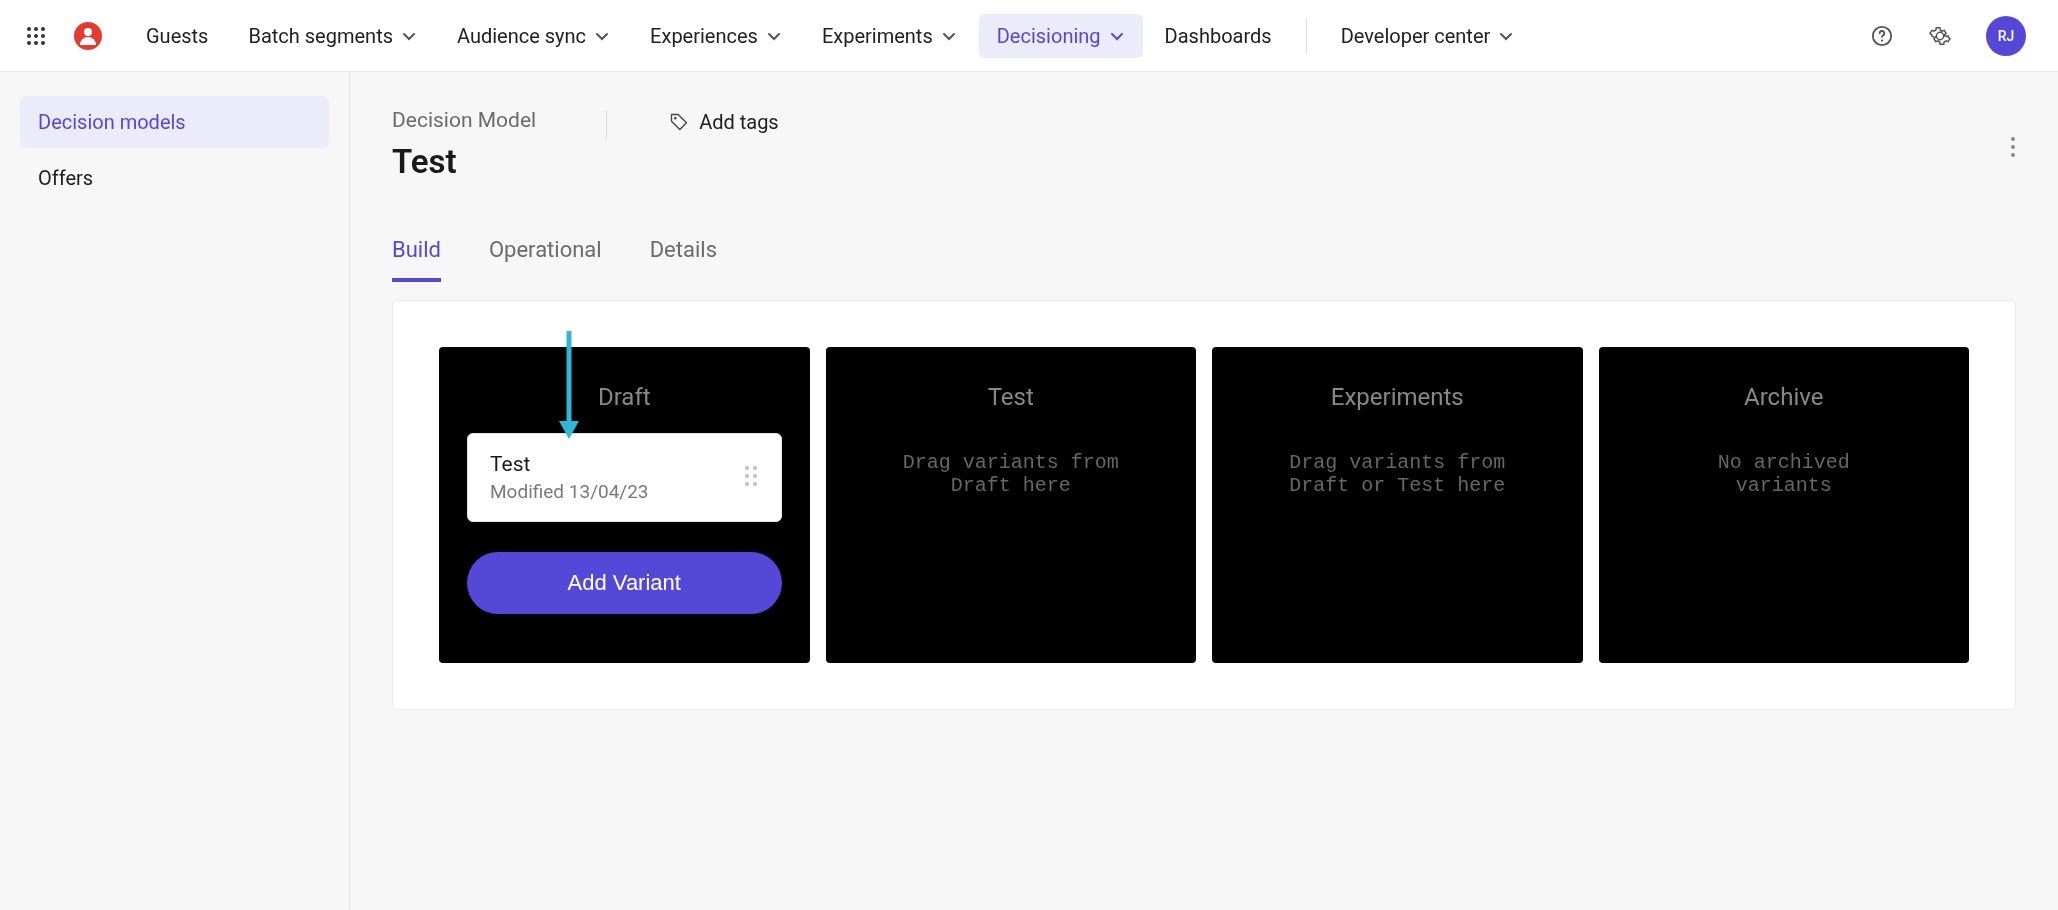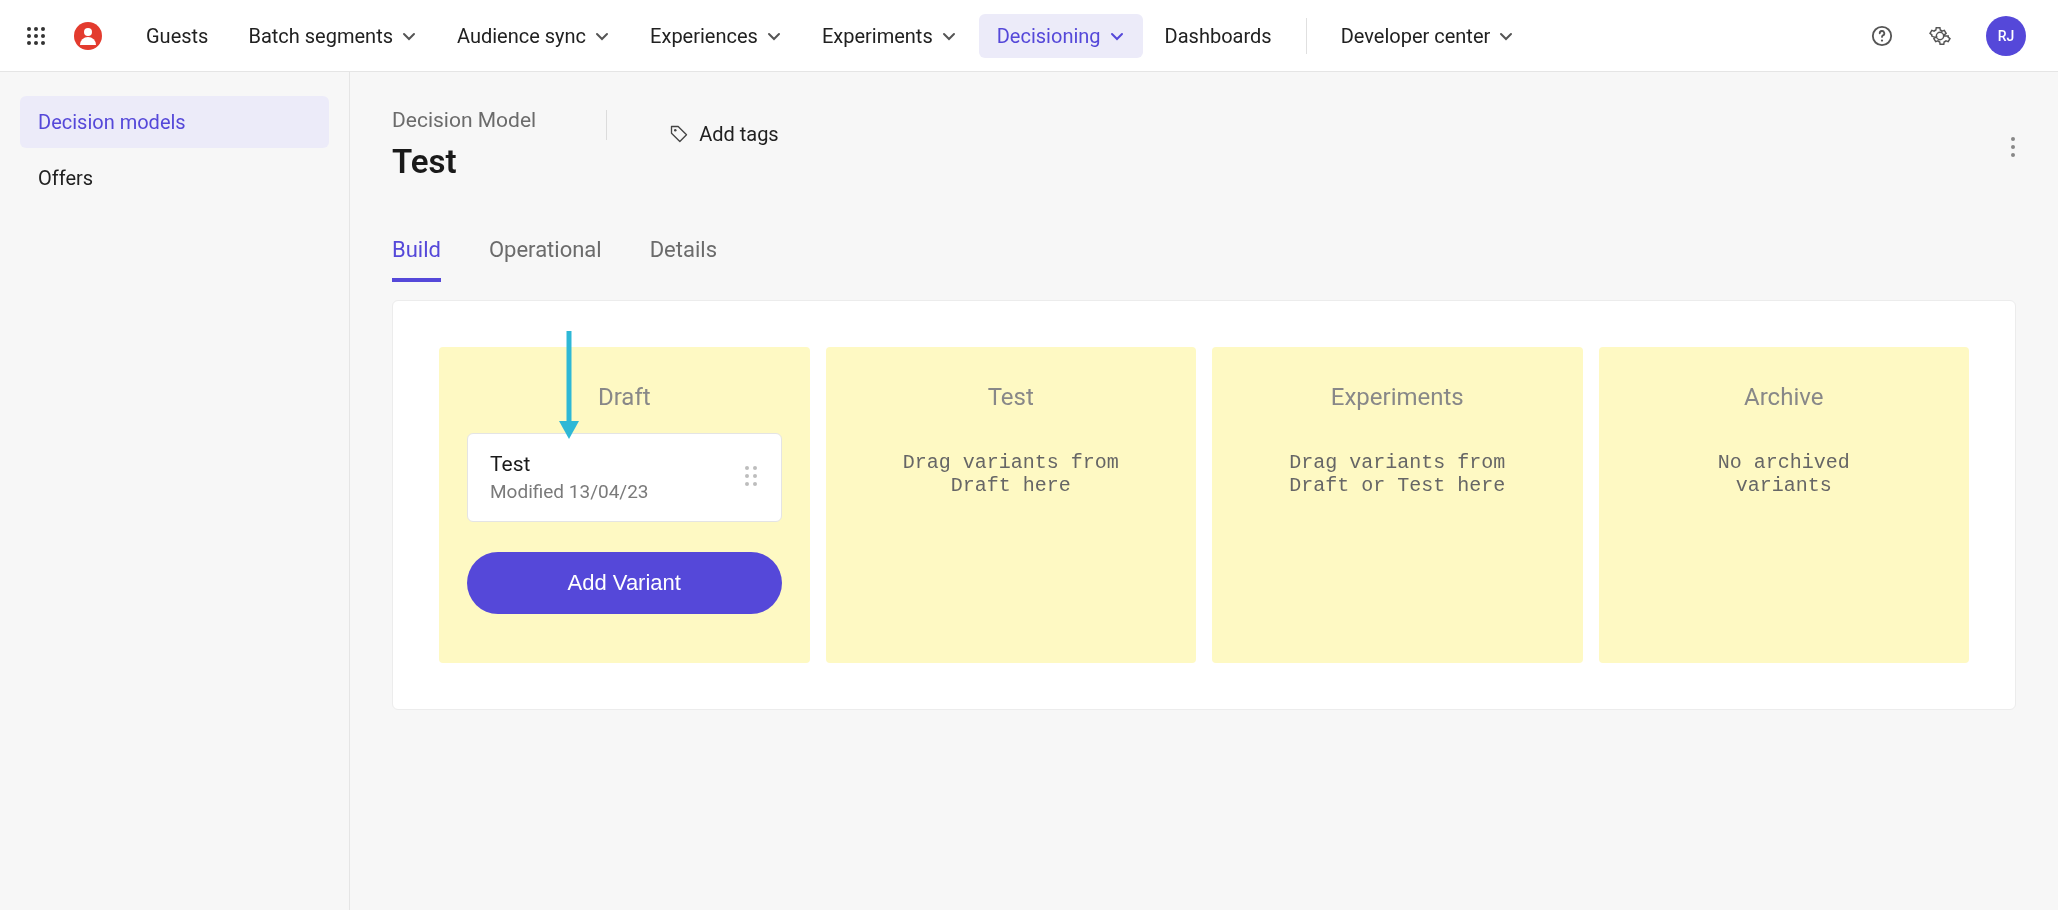--- a/index.html
+++ b/index.html
@@ -27,35 +27,35 @@
   .side-item:not(.active){ color:#212121; }
 
   .main { flex: 1; padding: 36px 42px 60px 42px; overflow:auto; }
 
   .page-head { display:flex; align-items:flex-start; gap: 50px; position:relative; }
   .page-head-left { display:flex; align-items:flex-start; }
   .crumb-block { display:flex; flex-direction:column; }
   .crumb { font-size: 21px; color:#6b6b6b; }
   .page-title { font-size: 33px; font-weight:600; margin-top: 10px; }
   .head-divider { width:1px; height:30px; background:#dcdcdc; margin: 2px 62px 0 70px; }
-  .add-tags { display:flex; align-items:center; gap:10px; font-size:20px; color:#212121; cursor:pointer; margin-top:14px; }
+  .add-tags { display:flex; align-items:center; gap:10px; font-size:20px; color:#212121; cursor:pointer; margin-top:2px; }
   .kebab { position:absolute; right:0; top:28px; cursor:pointer; color:#6b6b6b; }
 
   .tabs { display:flex; gap: 48px; margin-top: 56px; }
   .tab { font-size: 22px; color:#6b6b6b; padding-bottom: 16px; cursor:pointer; }
   .tab.active { color:#5548d9; border-bottom: 4px solid #5548d9; }
 
   .panel { background:#fff; border:1px solid #ececec; border-radius: 6px; margin-top: 18px; }
   .panel-head { display:flex; align-items:flex-start; gap: 36px; padding: 36px 48px 28px 48px; border-bottom:1px solid #ececec; }
   .panel-head-icon { width:38px; height:38px; margin-top:6px; }
   .panel-title { font-size: 33px; font-weight:500; }
   .panel-sub { font-size: 20px; color:#555; margin-top: 6px; }
 
   .columns { display:flex; gap: 16px; padding: 46px 46px 46px 46px; }
-  .col { flex:1; background:#fef9c3; border-radius: 4px; padding: 36px 28px 46px 28px; min-height: 246px; display:flex; flex-direction:column; align-items:center; }
+  .col { flex:1; background:#000000; border-radius: 4px; padding: 36px 28px 46px 28px; min-height: 246px; display:flex; flex-direction:column; align-items:center; }
   .col:first-child { min-height: 316px; align-items: stretch; padding: 36px 28px 30px 28px; position:relative; }
   .col-title { font-size: 24px; color:#888; text-align:center; }
   .col-empty { font-size: 20px; color:#666; text-align:center; margin-top: 40px; max-width: 230px; font-family: Liberation Mono, monospace; }
 
   .variant-card { background:#fff; border:1px solid #e4e4e4; border-radius:6px; padding: 18px 22px; margin-top: 22px; display:flex; align-items:center; justify-content:space-between; cursor:pointer; }
   .variant-name { font-size: 21px; }
   .variant-meta { font-size: 19px; color:#7a7a7a; margin-top:4px; }
   .drag-handle { color:#bdbdbd; }
 
   .add-variant-btn { margin-top: 30px; background:#5548d9; color:#fff; border:none; border-radius: 999px; font-size:22px; padding: 18px 0; cursor:pointer; width: 100%; max-width: 320px; align-self:center; }

